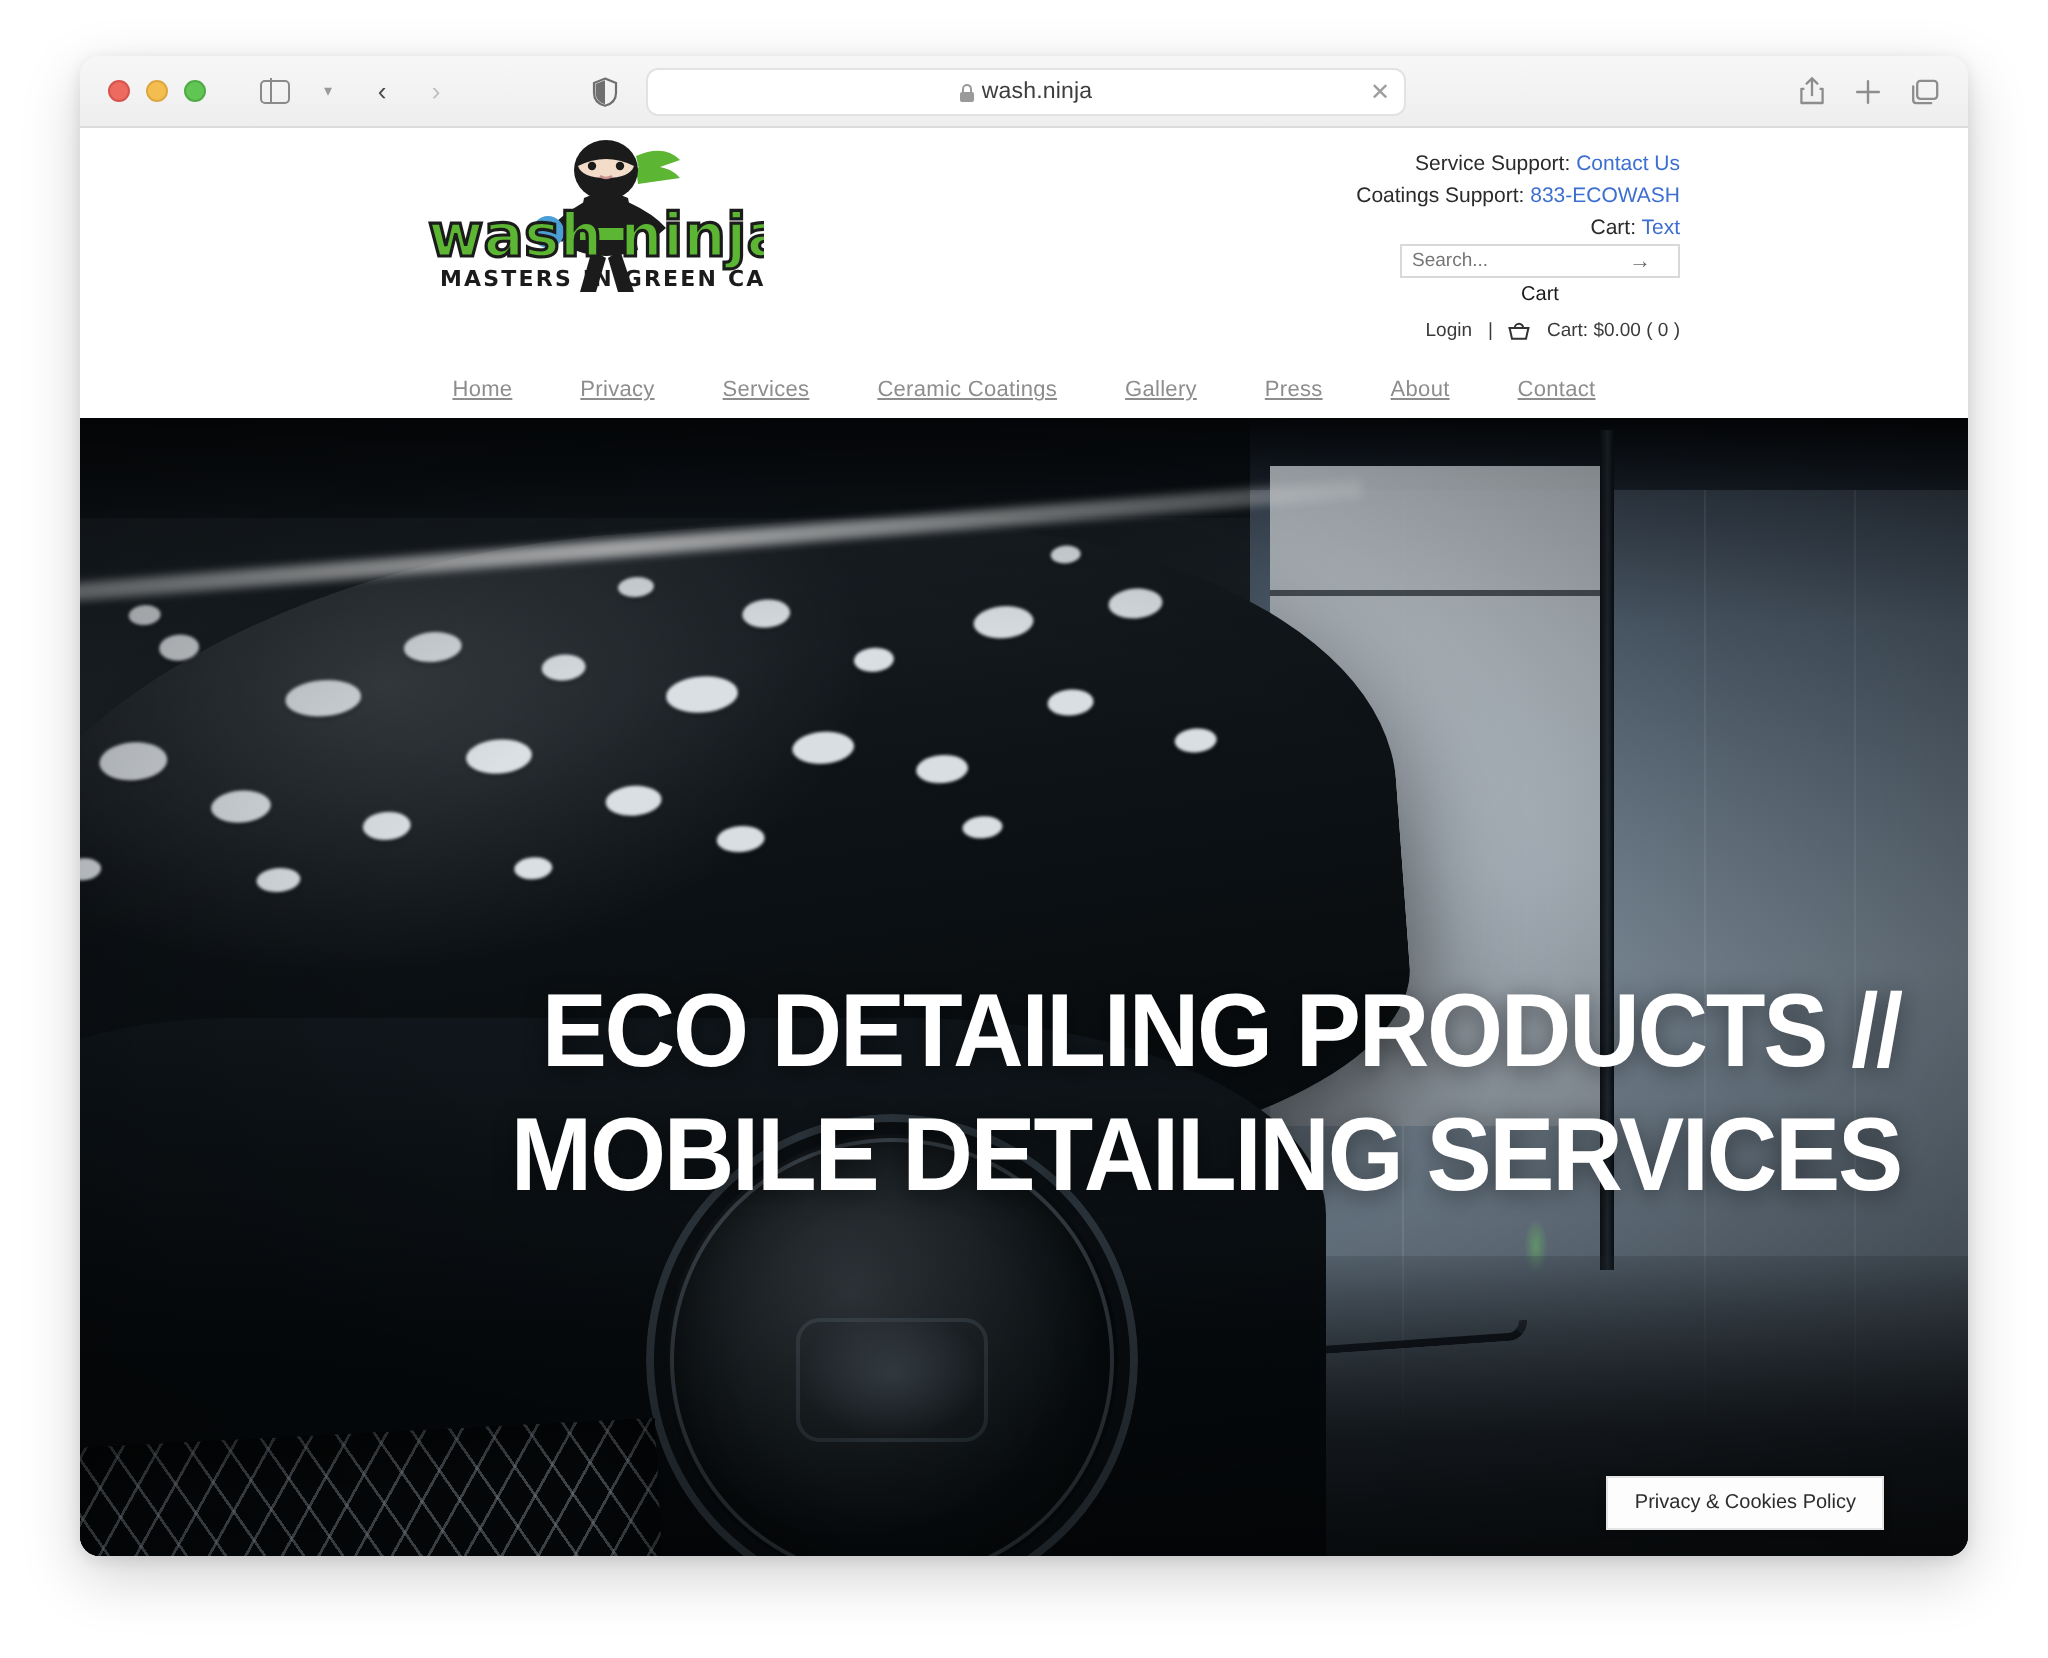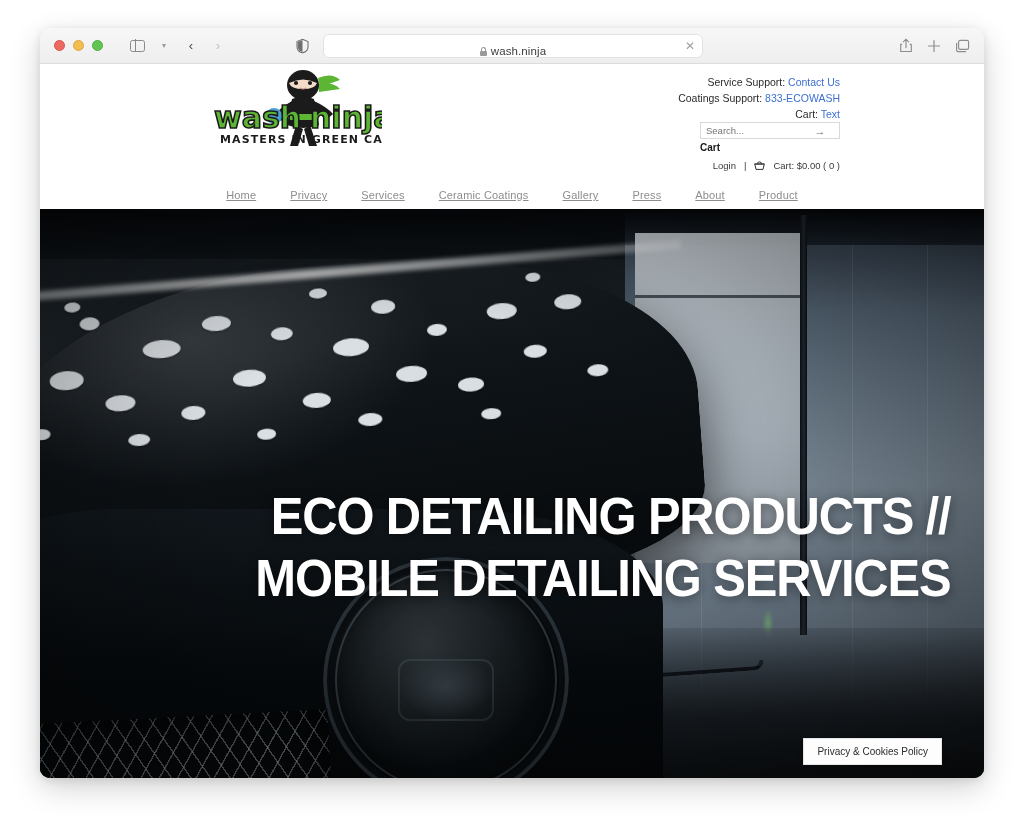--- a/index.html
+++ b/index.html
@@ -52,21 +52,21 @@
   .shield{
     position:absolute; left:256px; top:50%; transform:translateY(-50%);
     width:13px; height:15px;
   }
 
   
   .urlbar{
     position:absolute; left:283px; top:6px;
     width:380px; height:24px;
     background:#ffffff; border:1px solid #e2e2e2; border-radius:6px;
-    display:flex; align-items:flex-end; justify-content:center;
+    display:flex; align-items:center; justify-content:center;
   }
   .url-inner{ display:flex; align-items:center; gap:4px; }
   .lock{ width:7px; height:9px; position:relative; }
   .lock-b{ position:absolute; bottom:0; width:7px; height:5px; background:#9a9a9a; border-radius:1px; }
   .lock-s{ position:absolute; top:0; left:1.3px; width:4.4px; height:5px;
            border:1.3px solid #9a9a9a; border-bottom:none; border-radius:3px 3px 0 0; }
   .url-text{ font-size:11.5px; color:#3d3d3d; letter-spacing:.1px; }
   .url-x{
     position:absolute; right:7px; top:50%; transform:translateY(-50%);
     font-size:12px; color:#9e9e9e; line-height:1;
@@ -104,21 +104,21 @@
     border:none; outline:none; background:transparent;
     font-family:"Liberation Sans", sans-serif;
     font-size:9.5px; color:#7b7b7b; padding-left:5px; width:108px; height:15px;
   }
   .search-go{
     width:22px; height:15px; display:flex; align-items:center; justify-content:center;
     color:#6a6a6a; font-size:11px;
   }
   .cart-label{
     position:absolute; right:144px; top:78px; width:140px;
-    font-size:10px; font-weight:bold; color:#1a1a1a;
+    text-align:center; font-size:10px; font-weight:normal; color:#1a1a1a;
   }
   .acct-row{
     position:absolute; right:144px; top:96px;
     display:flex; align-items:center; justify-content:flex-end; gap:8px;
     font-size:9.5px; color:#3a3a3a;
   }
   .basket{ width:11px; height:9px; position:relative; display:inline-block; }
 
   
   .mainnav{
@@ -424,21 +424,21 @@
       </div>
 
       <nav class="mainnav">
         <a class="nav-item" href="#">Home</a>
         <a class="nav-item" href="#">Privacy</a>
         <a class="nav-item" href="#">Services</a>
         <a class="nav-item" href="#">Ceramic Coatings</a>
         <a class="nav-item" href="#">Gallery</a>
         <a class="nav-item" href="#">Press</a>
         <a class="nav-item" href="#">About</a>
-        <a class="nav-item" href="#">Product</a>
+        <a class="nav-item" href="#">Contact</a>
       </nav>
     </div>
 
     <section class="hero">
       <div class="hero-bg">
         <div class="wall"></div>
         <div class="wall-pane" style="left:70%"></div>
         <div class="wall-pane" style="left:86%"></div>
         <div class="wall-pane" style="left:94%"></div>
         <div class="wall-dark"></div>

